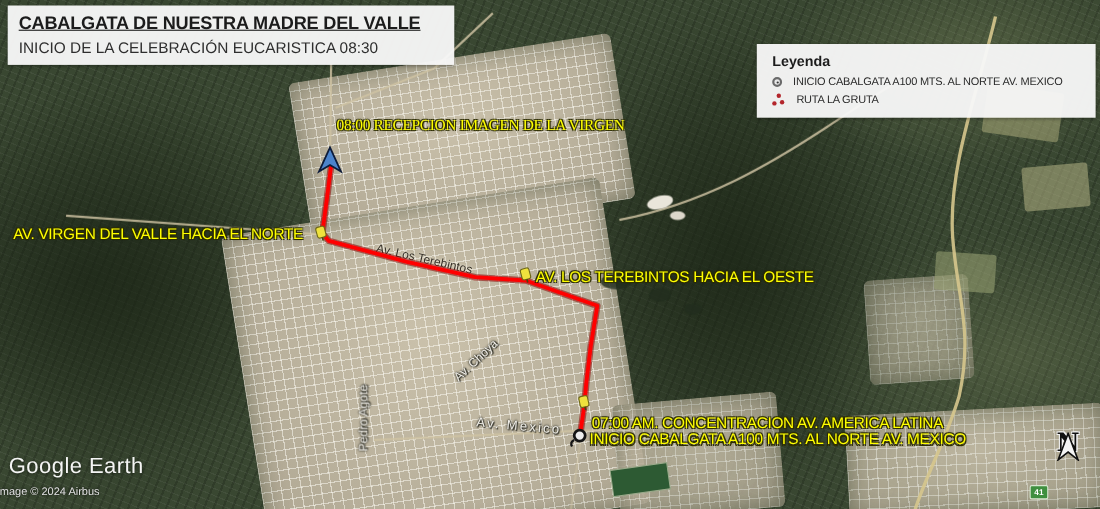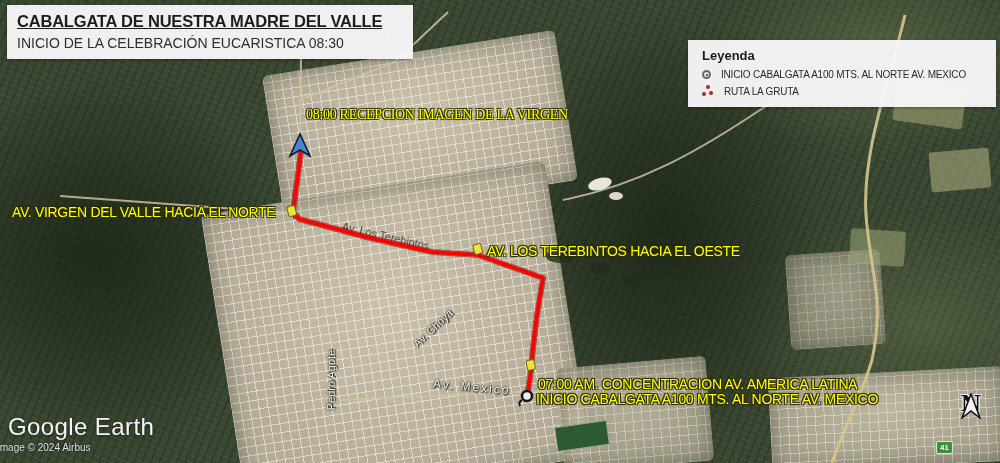--- a/index.html
+++ b/index.html
@@ -62,21 +62,21 @@
   .ic-target i{position:absolute;left:1.5px;top:1.5px;width:2px;height:2px;border-radius:50%;
     background:#333;}
   .ic-cluster{width:12px;height:12px;position:relative;flex:0 0 auto;}
   .ic-cluster i{position:absolute;width:4px;height:4px;border-radius:50%;background:#b3252b;}
   .ic-cluster i:nth-child(1){left:4px;top:0;}
   .ic-cluster i:nth-child(2){left:0;top:7px;}
   .ic-cluster i:nth-child(3){left:7px;top:6px;}
 
   
   #ge-logo{position:absolute;left:8px;top:413px;z-index:35;color:rgba(255,255,255,.95);
-    font-size:24px;letter-spacing:.4px;text-shadow:0 1px 3px rgba(0,0,0,.5);}
+    font-size:20px;letter-spacing:.4px;text-shadow:0 1px 3px rgba(0,0,0,.5);}
   #attrib{position:absolute;left:-3px;top:442px;z-index:35;color:#e3e3e3;font-size:10px;
     text-shadow:0 0 2px #000;}
   #compass{position:absolute;left:953px;top:393px;width:36px;z-index:35;text-align:center;}
   #compass .n{font-family:"DejaVu Serif",serif;font-size:23px;font-weight:700;color:#111;
     line-height:20px;text-shadow:-1px -1px 0 #f2f2f2,1px -1px 0 #f2f2f2,-1px 1px 0 #f2f2f2,1px 1px 0 #f2f2f2;}
   #scalebar{position:absolute;left:884px;top:441px;z-index:35;display:flex;align-items:center;}
   #scalebar .lbl{color:#a3a3a3;font-size:10px;text-shadow:0 0 2px #000,1px 1px 1px #000;margin-right:6px;margin-top:44px;}
   #scalebar .bar{position:relative;width:72px;height:8px;}
   #scalebar .bar .line{position:absolute;left:0;right:0;top:4px;height:2px;background:#f0f0f0;
     box-shadow:0 0 2px #000;}

